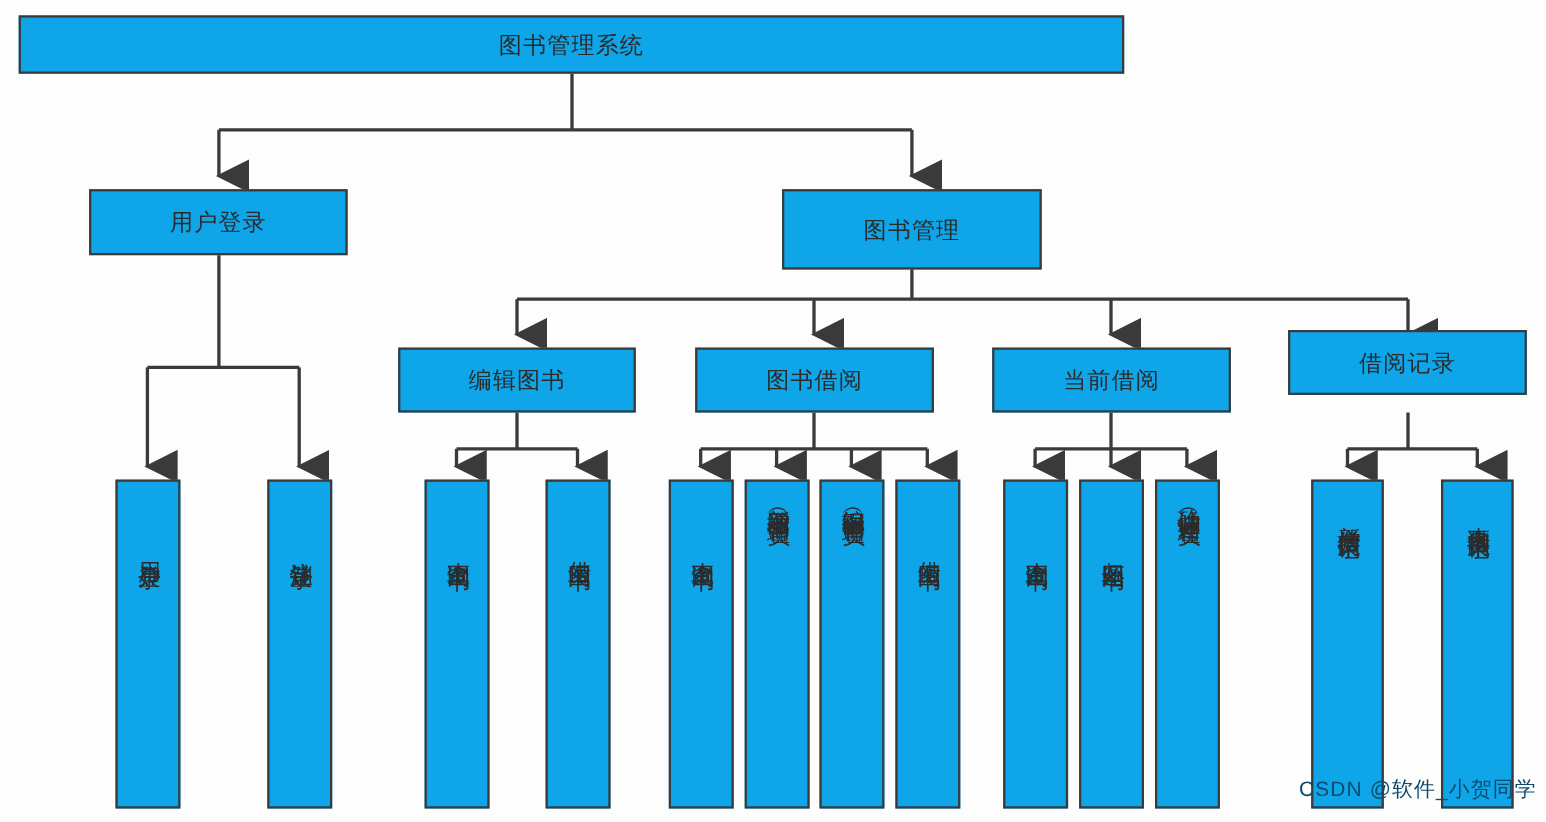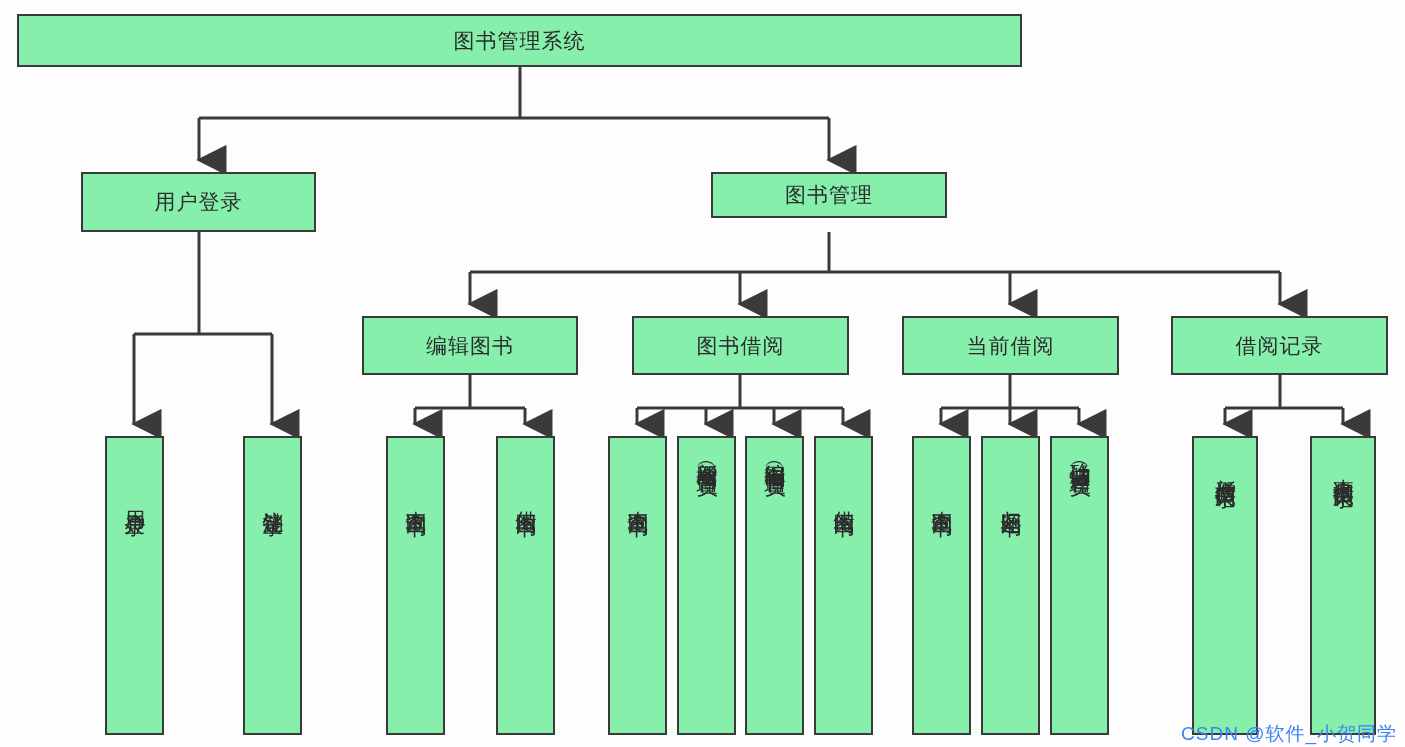--- a/index.html
+++ b/index.html
@@ -15,21 +15,21 @@
     width:1405px;height:747px;
     background:#fdfdfd;
   }
   #edges{
     position:absolute;left:0;top:0;width:1405px;height:747px;
     pointer-events:none;
   }
   .node{
     position:absolute;
     box-sizing:border-box;
-    background:#86efac;
+    background:#0ea5e9;
     border:2px solid #3a3a3a;
     display:flex;
     align-items:center;
     justify-content:center;
     color:#2b2b2b;
   }
   .node.horiz{
     font-size:21px;
     letter-spacing:1px;
   }
@@ -45,23 +45,23 @@
     text-orientation:upright;
     line-height:1.18;
     letter-spacing:2px;
     white-space:nowrap;
     display:block;
   }
   .node.leaf.tall{padding-top:8px;}
   .watermark{
     position:absolute;
     right:8px;
-    bottom:0;
+    bottom:16px;
     font-size:19px;
-    color:#3b82f6;
+    color:#0c4a6e;
     letter-spacing:1px;
     white-space:nowrap;
     user-select:none;
   }
 </style>
 </head>
 <body>
 
 <div id="diagram">
 
@@ -117,34 +117,34 @@
     </g>
   </svg>
 
   <div class="node root horiz" style="left:17px;top:14px;width:1005px;height:53px;">
     <span>图书管理系统</span>
   </div>
 
   <div class="node horiz" style="left:81px;top:172px;width:235px;height:60px;">
     <span>用户登录</span>
   </div>
-  <div class="node horiz" style="left:711px;top:172px;width:236px;height:46px;">
+  <div class="node horiz" style="left:711px;top:172px;width:236px;height:73px;">
     <span>图书管理</span>
   </div>
 
   <div class="node horiz" style="left:362px;top:316px;width:216px;height:59px;">
     <span>编辑图书</span>
   </div>
   <div class="node horiz" style="left:902px;top:316px;width:217px;height:59px;">
     <span>当前借阅</span>
   </div>
   <div class="node horiz" style="left:632px;top:316px;width:217px;height:59px;">
     <span>图书借阅</span>
   </div>
-  <div class="node horiz" style="left:1171px;top:316px;width:217px;height:59px;">
+  <div class="node horiz" style="left:1171px;top:300px;width:217px;height:59px;">
     <span>借阅记录</span>
   </div>
 
   <div class="node leaf" style="left:105px;top:436px;width:59px;height:299px;">
     <span class="vtext">用户登录</span>
   </div>
   <div class="node leaf" style="left:243px;top:436px;width:59px;height:299px;">
     <span class="vtext">注销登录</span>
   </div>
 

